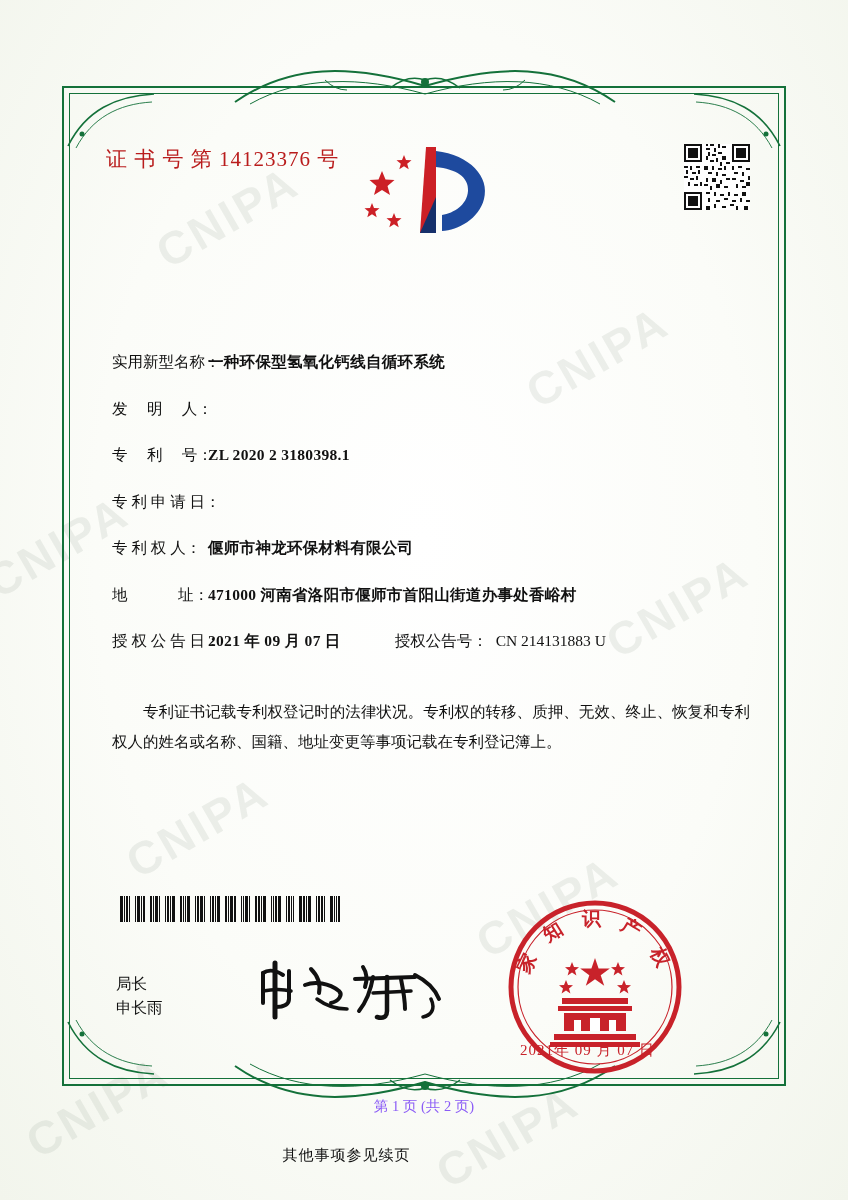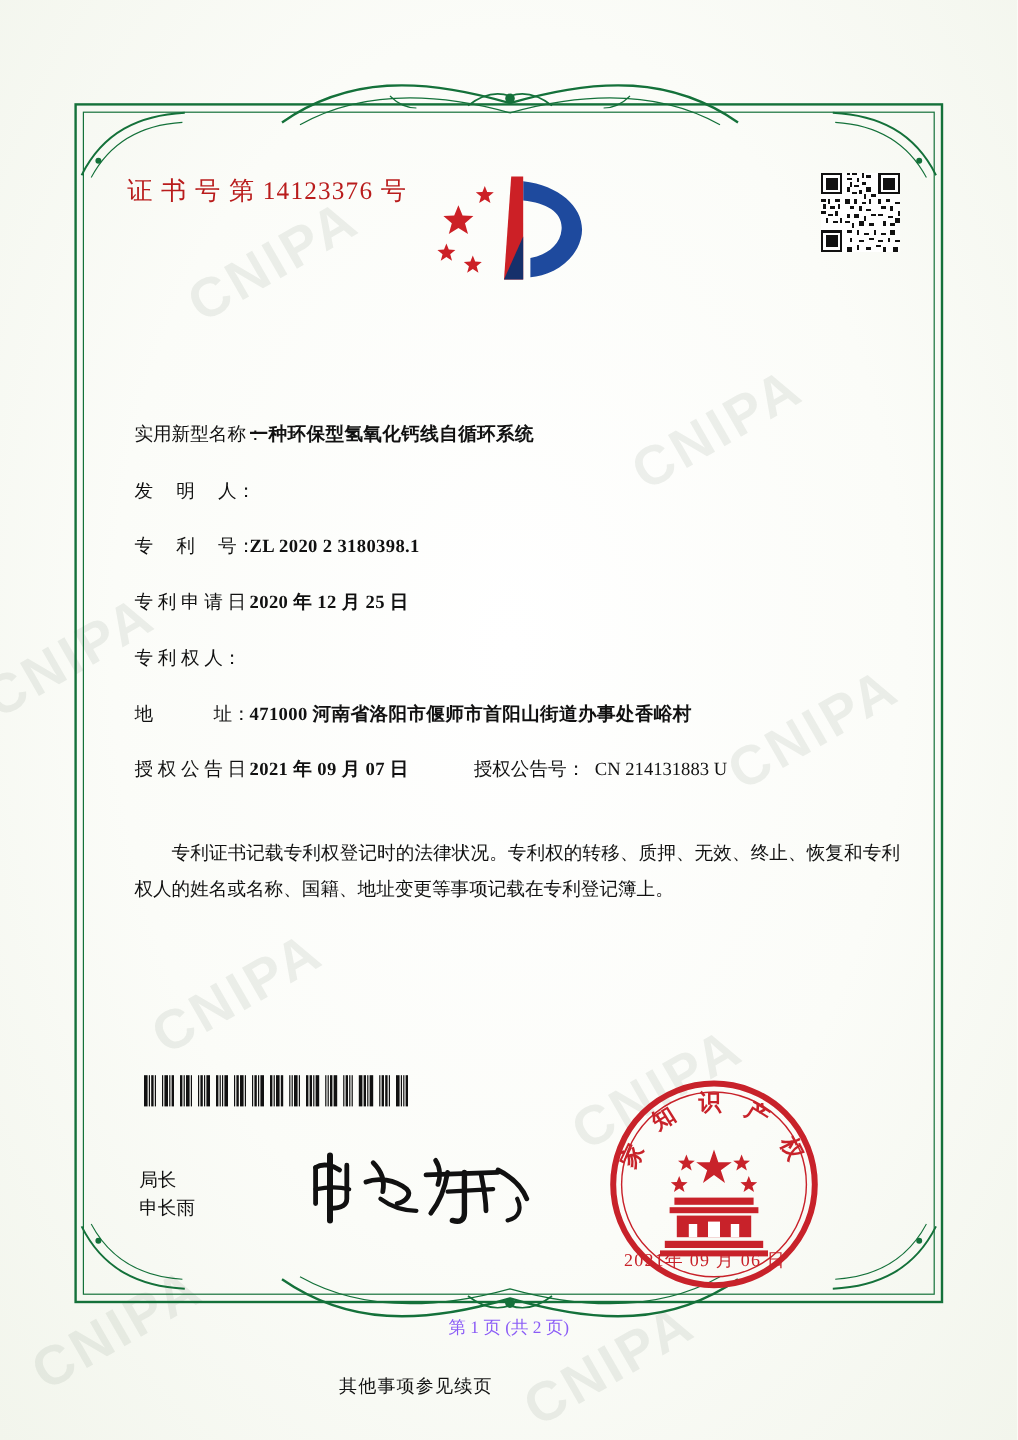--- a/index.html
+++ b/index.html
@@ -423,24 +423,24 @@
     </div>
     <div class="field-row">
       <div class="field-label">发　 明 　人：</div>
     </div>
     <div class="field-row">
       <div class="field-label">专　 利 　号：</div>
       <div class="field-value">ZL 2020 2 3180398.1</div>
     </div>
     <div class="field-row">
       <div class="field-label">专 利 申 请 日：</div>
-      <div class="field-value">2020 年 12 月 25 日</div>
     </div>
     <div class="field-row">
       <div class="field-label">专 利 权 人：</div>
+      <div class="field-value">偃师市神龙环保材料有限公司</div>
     </div>
     <div class="field-row">
       <div class="field-label">地　　　 址：</div>
       <div class="field-value">471000 河南省洛阳市偃师市首阳山街道办事处香峪村</div>
     </div>
     <div class="field-row dual">
       <div class="field-label">授 权 公 告 日：</div>
       <div class="field-value">2021 年 09 月 07 日</div>
       <div class="sub-label">授权公告号：</div>
       <div class="sub-value">CN 214131883 U</div>
@@ -518,18 +518,18 @@
       <rect x="58" y="115" width="62" height="18"></rect>
       <rect x="48" y="136" width="82" height="6"></rect>
       <rect x="44" y="144" width="90" height="5"></rect>
     </g>
     <g fill="#ffffff">
       <rect x="84" y="120" width="10" height="13"></rect>
       <rect x="68" y="122" width="7" height="11"></rect>
       <rect x="103" y="122" width="7" height="11"></rect>
     </g>
   </svg>
-  <div id="seal-date">2021年 09 月 06 日</div>
+  <div id="seal-date">2021年 09 月 07 日</div>
 
   <div id="page-num">第 1 页 (共 2 页)</div>
   <div id="footer-note">其他事项参见续页</div>
 
 </div>
 
 </body></html>

